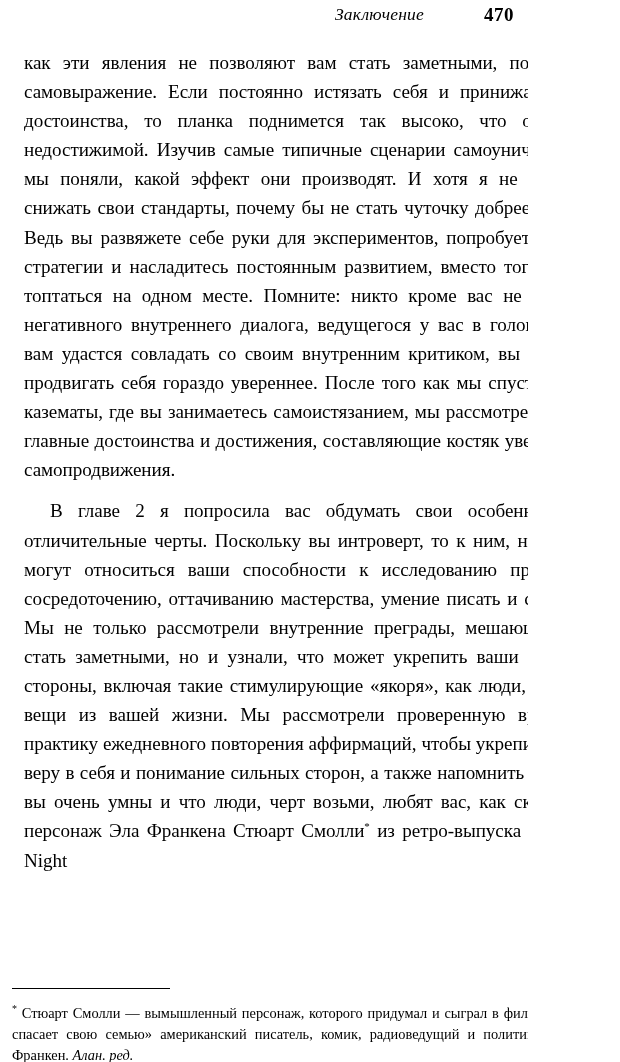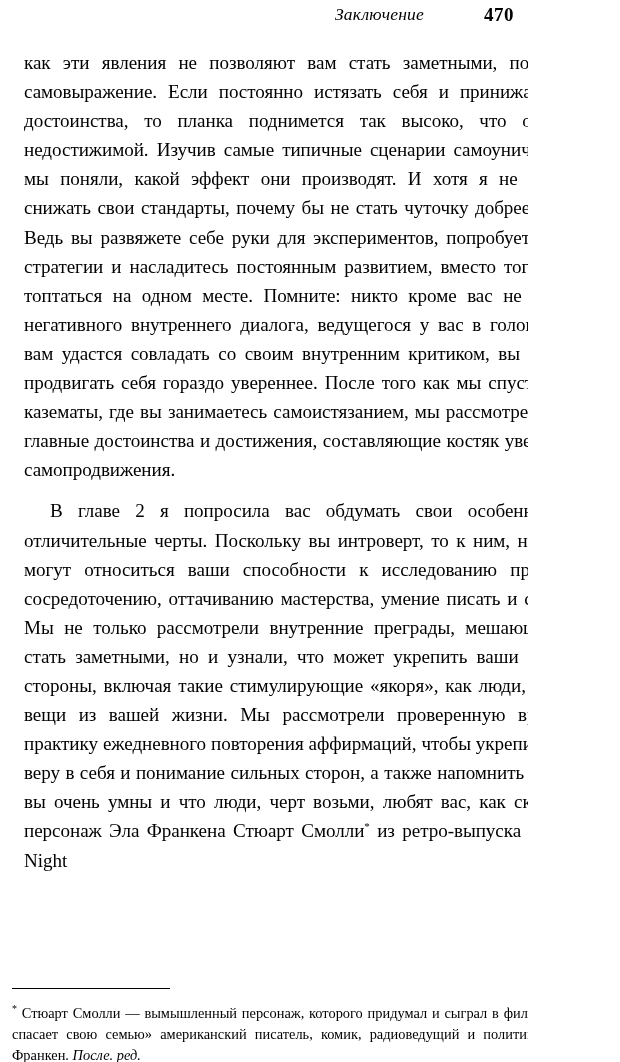--- a/index.html
+++ b/index.html
@@ -103,16 +103,16 @@
   </div>
 
   <div class="body">
     <p class="para">как эти явления не позволяют вам стать заметными, подавляют самовыражение. Если постоянно истязать себя и принижать свои достоинства, то планка поднимется так высоко, что окажется недостижимой. Изучив самые типичные сценарии самоуничижения, мы поняли, какой эффект они производят. И хотя я не советую снижать свои стандарты, почему бы не стать чуточку добрее к себе? Ведь вы развяжете себе руки для экспериментов, попробуете новые стратегии и насладитесь постоянным развитием, вместо того чтобы топтаться на одном месте. Помните: никто кроме вас не слышит негативного внутреннего диалога, ведущегося у вас в голове. Если вам удастся совладать со своим внутренним критиком, вы сможете продвигать себя гораздо увереннее. После того как мы спустились в казематы, где вы занимаетесь самоистязанием, мы рассмотрели ваши главные достоинства и достижения, составляющие костяк уверенного самопродвижения.</p>
     <p class="para indent"><span>В главе 2 я попросила вас обдумать свои особенности и отличительные черты. Поскольку вы интроверт, то к ним, наверное, могут относиться ваши способности к исследованию проблемы, сосредоточению, оттачиванию мастерства, умение писать и слушать. Мы не только рассмотрели внутренние преграды, мешающие вам стать заметными, но и узнали, что может укрепить ваши сильные стороны, включая такие стимулирующие «якоря», как люди, места и вещи из вашей жизни. Мы рассмотрели проверенную временем практику ежедневного повторения аффирмаций, чтобы укрепить вашу веру в себя и понимание сильных сторон, а также напомнить вам, что вы очень умны и что люди, черт возьми, любят вас, как сказал бы персонаж Эла Франкена Стюарт Смолли</span><sup class="fnref">*</sup><span> из ретро-выпуска Saturday Night</span></p>
   </div>
 
   <div class="footnote-rule"></div>
 
   <div class="footnote">
-    <span class="marker">*</span><span> Стюарт Смолли — вымышленный персонаж, которого придумал и сыграл в фильме «Стюарт спасает свою семью» американский писатель, комик, радиоведущий и политик Алан (Эл) Франкен. </span><span class="ital">После. ред.</span>
+    <span class="marker">*</span><span> Стюарт Смолли — вымышленный персонаж, которого придумал и сыграл в фильме «Стюарт спасает свою семью» американский писатель, комик, радиоведущий и политик Алан (Эл) Франкен. </span><span class="ital">Алан. ред.</span>
   </div>
 
 </div>
 
 </body></html>

